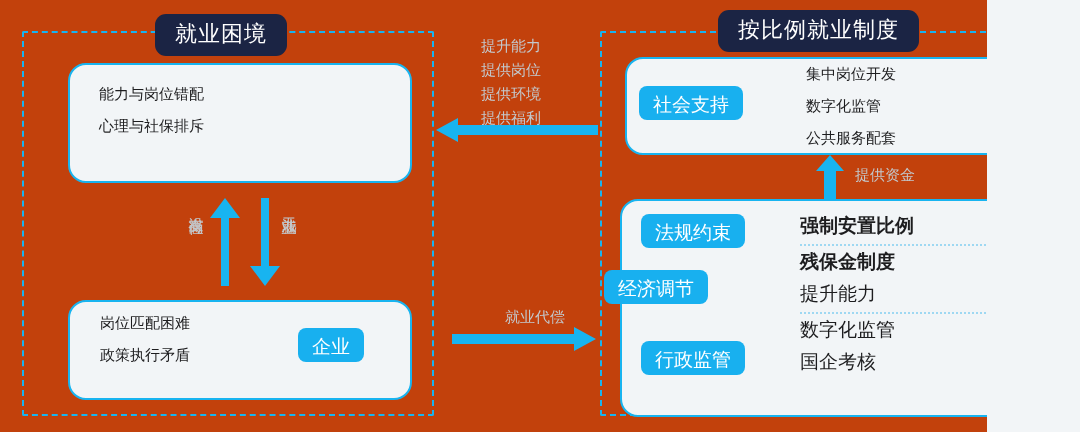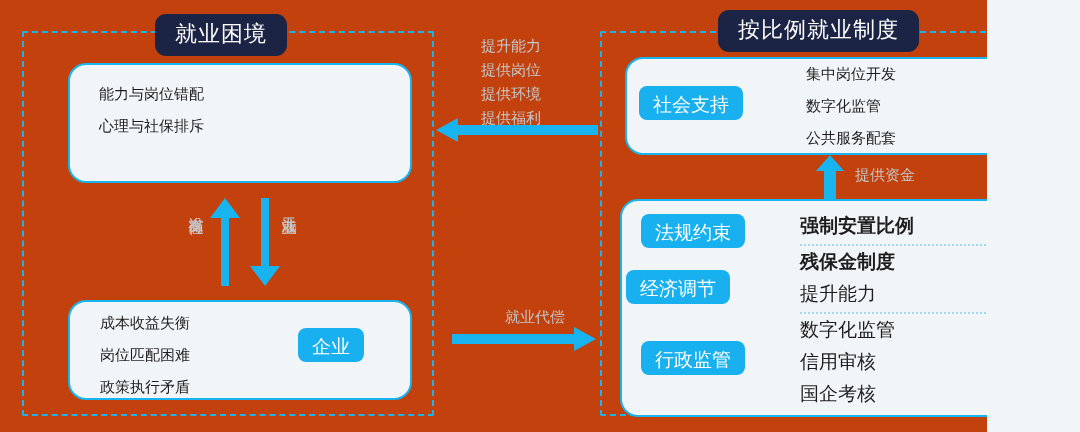--- a/index.html
+++ b/index.html
@@ -67,21 +67,21 @@
     line-height: 1;
     padding: 9px 14px 6px 14px;
     white-space: nowrap;
     box-sizing: border-box;
     text-align: center;
   }
   #pill-pwd        { left: 294px; top: 108px; }
   #pill-enterprise { left: 298px; top: 328px; }
   #pill-social     { left: 639px; top: 86px;  }
   #pill-law        { left: 641px; top: 214px; }
-  #pill-economy    { left: 626px; top: 270px; }
+  #pill-economy    { left: 604px; top: 270px; }
   #pill-admin      { left: 641px; top: 341px; }
 
   
   .items {
     position: absolute;
     font-size: 15px;
     color: #1d1d1f;
     line-height: 32px;
     white-space: nowrap;
   }
@@ -156,21 +156,20 @@
 
   <svg class="arrow" id="arrow-up-small" width="34" height="92" viewBox="0 0 34 92">
     <path d="M17 2 L32 22 L21 22 L21 90 L13 90 L13 22 L2 22 Z" fill="#18b4f0"></path>
   </svg>
   <svg class="arrow" id="arrow-down-small" width="34" height="92" viewBox="0 0 34 92">
     <path d="M17 90 L2 70 L13 70 L13 2 L21 2 L21 70 L32 70 Z" fill="#18b4f0"></path>
   </svg>
 
   <div class="card" id="card-enterprise"></div>
   <div class="items" id="items-enterprise">
-    <div>成本收益失衡</div>
     <div>岗位匹配困难</div>
     <div>政策执行矛盾</div>
   </div>
   <div class="pill" id="pill-enterprise">企业</div>
 
   <div class="note" id="note-supply">
     <div>提升能力</div>
     <div>提供岗位</div>
     <div>提供环境</div>
     <div>提供福利</div>
@@ -206,17 +205,16 @@
   <div class="card" id="card-policy"></div>
   <div class="pill" id="pill-law">法规约束</div>
   <div class="pill" id="pill-economy">经济调节</div>
   <div class="pill" id="pill-admin">行政监管</div>
 
   <div id="policy-rows">
     <div class="policy-row strong sep">强制安置比例</div>
     <div class="policy-row strong">残保金制度</div>
     <div class="policy-row sep">提升能力</div>
     <div class="policy-row">数字化监管</div>
-    <div class="policy-row">信用审核</div>
     <div class="policy-row">国企考核</div>
   </div>
 
 </div>
 
 </body></html>

